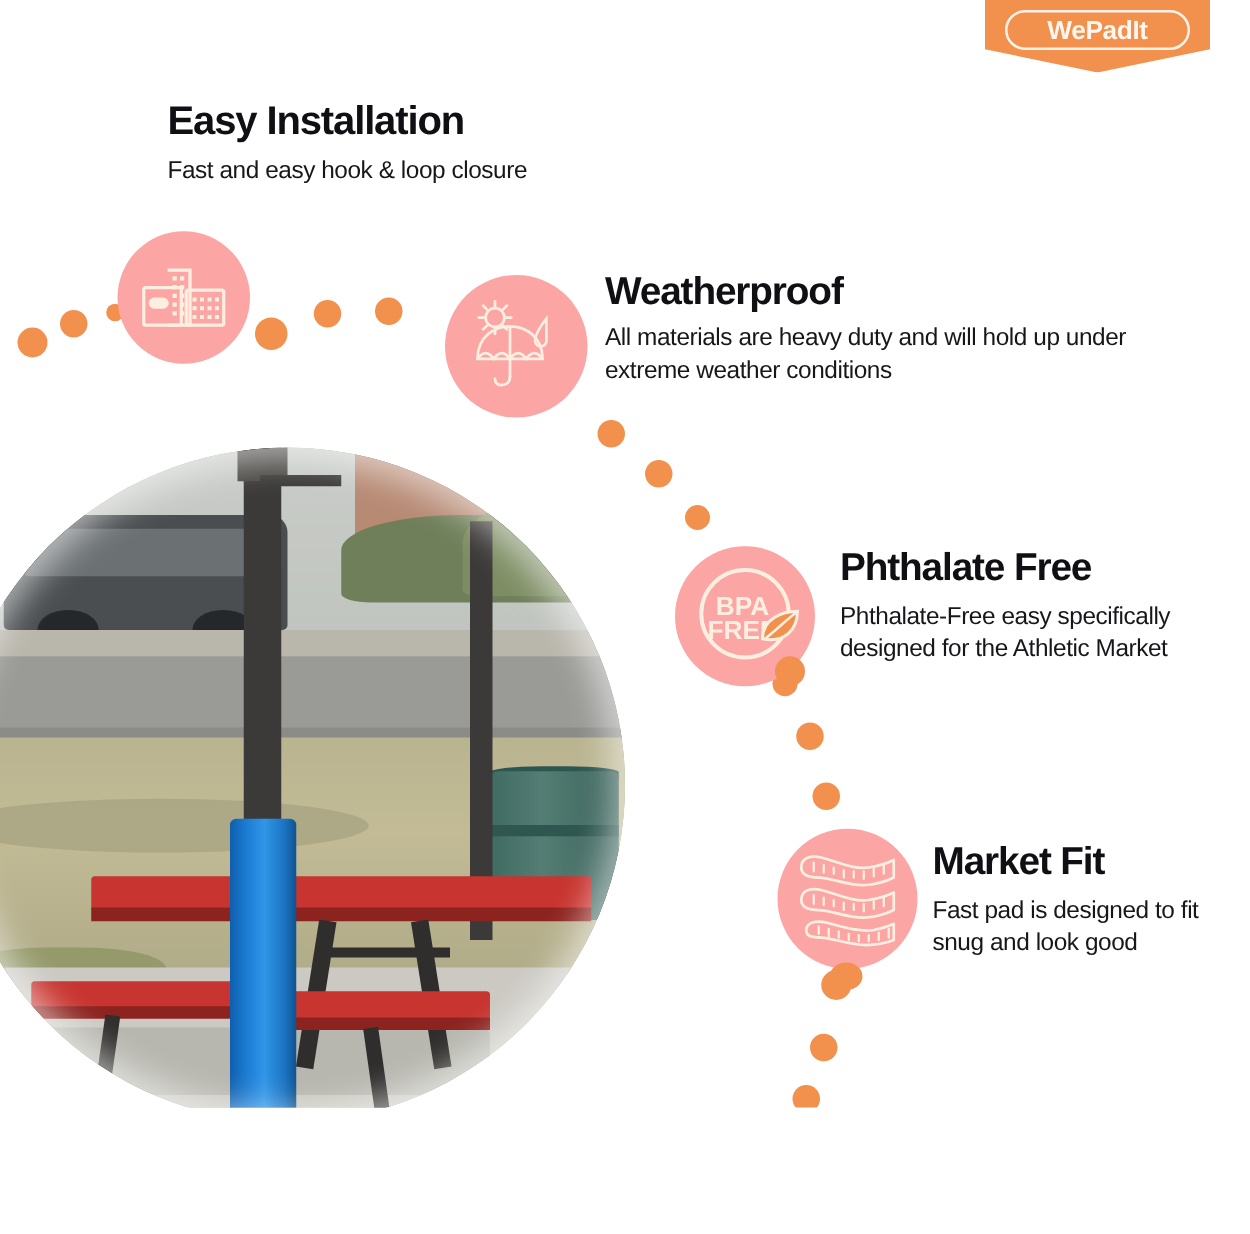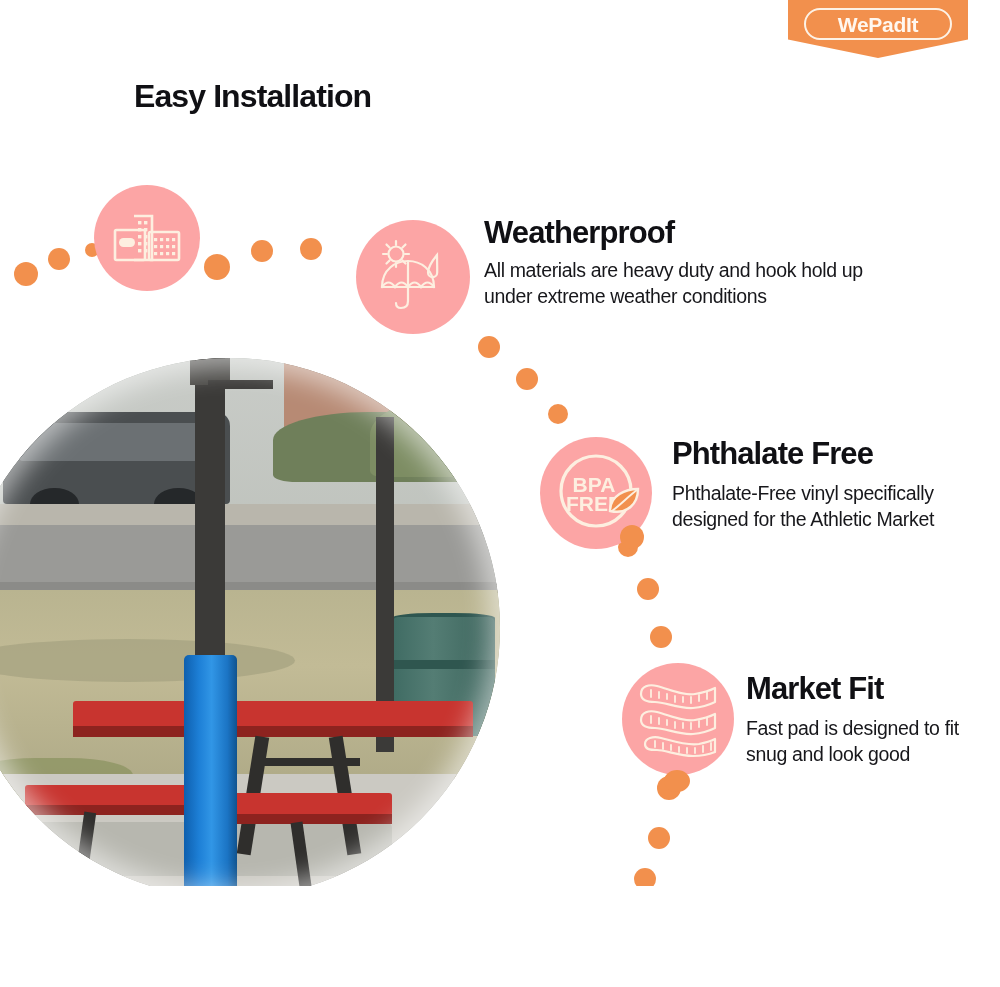--- a/index.html
+++ b/index.html
@@ -330,26 +330,27 @@
         <line x1="52" y1="68" x2="52" y2="73"></line>
           <line x1="60" y1="68" x2="60" y2="73"></line>
         <line x1="68" y1="66" x2="68" y2="72"></line>
           <line x1="76" y1="63" x2="76" y2="70"></line>
       </g>
     </svg>
   </div>
   <div class="dot" style="left:664px; top:770px; width:26px; height:22px;"></div>
 
   <div class="feature-title" id="title-easy">Easy Installation</div>
+  <div class="feature-desc" id="desc-easy">Fast and easy hook &amp; loop closure</div>
 
   <div class="feature-title" id="title-weather">Weatherproof</div>
-  <div class="feature-desc" id="desc-weather">All materials are heavy duty and hook hold up under extreme weather conditions</div>
+  <div class="feature-desc" id="desc-weather">All materials are heavy duty and will hold up under extreme weather conditions</div>
 
   <div class="feature-title" id="title-phthalate">Phthalate Free</div>
-  <div class="feature-desc" id="desc-phthalate">Phthalate-Free vinyl specifically designed for the Athletic Market</div>
+  <div class="feature-desc" id="desc-phthalate">Phthalate-Free easy specifically designed for the Athletic Market</div>
 
   <div class="feature-title" id="title-fit">Market Fit</div>
   <div class="feature-desc" id="desc-fit">Fast pad is designed to fit snug and look good</div>
 
   <div id="photo-circle">
     <div class="ph ph-sky"></div>
     <div class="ph ph-bldg"></div>
     <div class="ph ph-bldg2"></div>
     <div class="ph ph-hedge"></div>
     <div class="ph ph-hedge2"></div>

